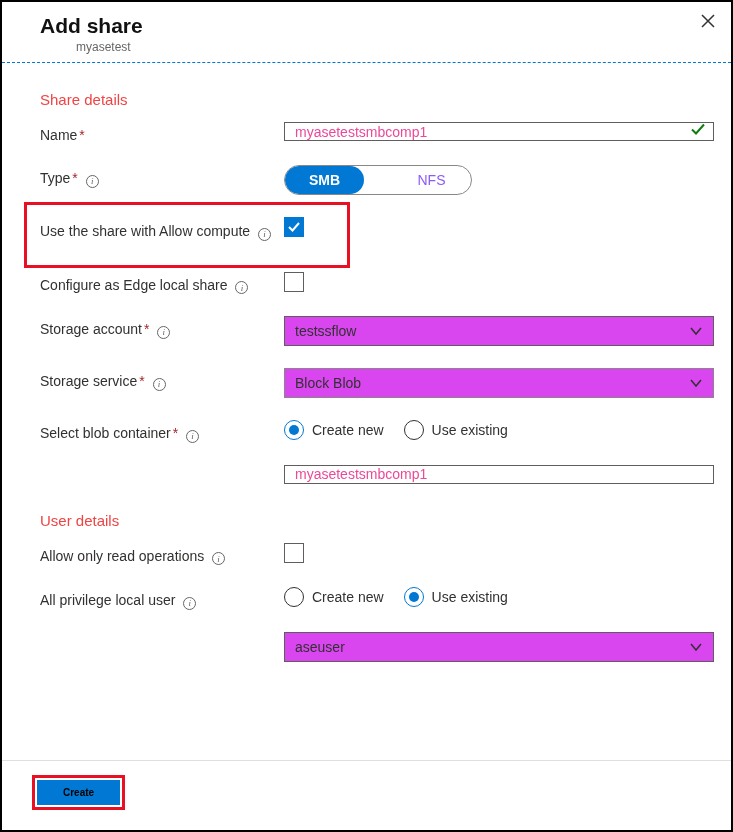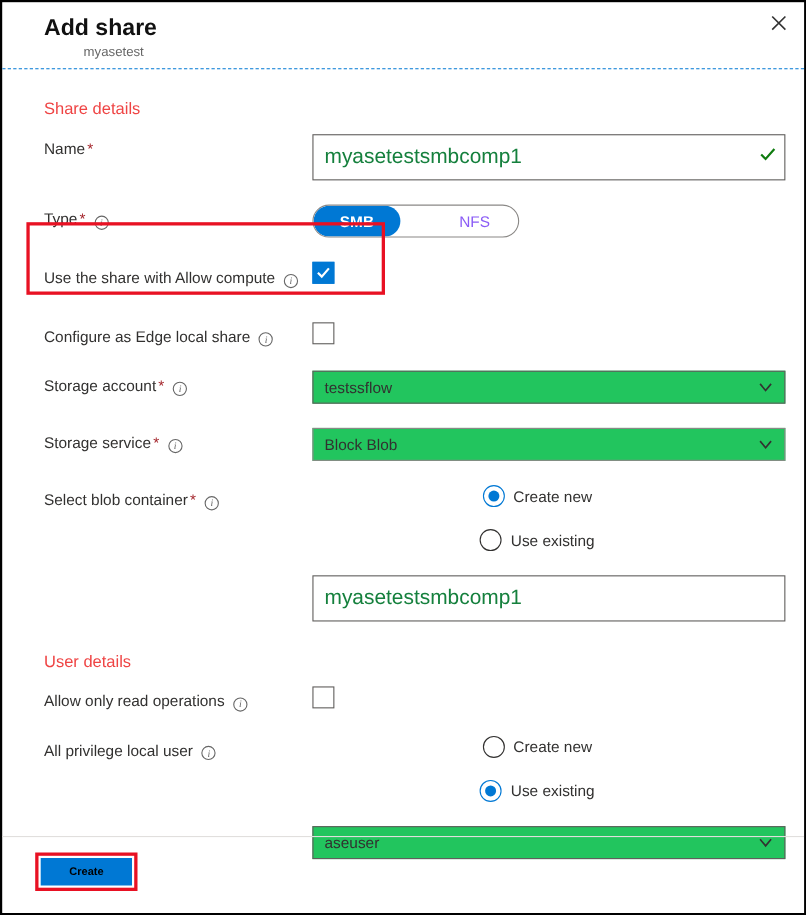--- a/index.html
+++ b/index.html
@@ -78,25 +78,25 @@
       font-family: Georgia, serif;
     }
     .ctrl-col {
       flex: 1;
       display: flex;
       align-items: center;
       gap: 18px;
     }
     .text-input {
       width: 430px;
-      height: 42px;
+      height: 19px;
       border: 1px solid #605e5c;
       padding: 4px 10px;
-      font-size: 19px;
-      color: #15803d;
+      font-size: 14px;
+      color: #ec4899;
       position: relative;
     }
     .input-wrap {
       position: relative;
       width: 430px;
     }
     .input-wrap .validated {
       position: absolute;
       right: 8px;
       top: 50%;
@@ -107,21 +107,21 @@
     .select {
       width: 430px;
       height: 30px;
       border: 1px solid #605e5c;
       padding: 4px 10px;
       font-size: 14px;
       display: flex;
       align-items: center;
       justify-content: space-between;
       cursor: pointer;
-      background: #22c55e;
+      background: #d946ef;
     }
     .select.purple-border { border-color: #8a8886; border-top-color: #8a8886; }
     .chev {
       width: 14px;
       height: 14px;
     }
     .toggle-group {
       display: flex;
       border: 1px solid #8a8886;
       border-radius: 16px;
@@ -156,21 +156,20 @@
     }
     .checkbox.checked {
       background: #0078d4;
       border-color: #0078d4;
       color: #fff;
     }
     .radio-row {
       display: flex;
       align-items: center;
       gap: 20px;
-      flex-direction: column;
     }
     .radio-opt {
       display: flex;
       align-items: center;
       gap: 8px;
       cursor: pointer;
       font-size: 14px;
     }
     .radio {
       width: 20px;

